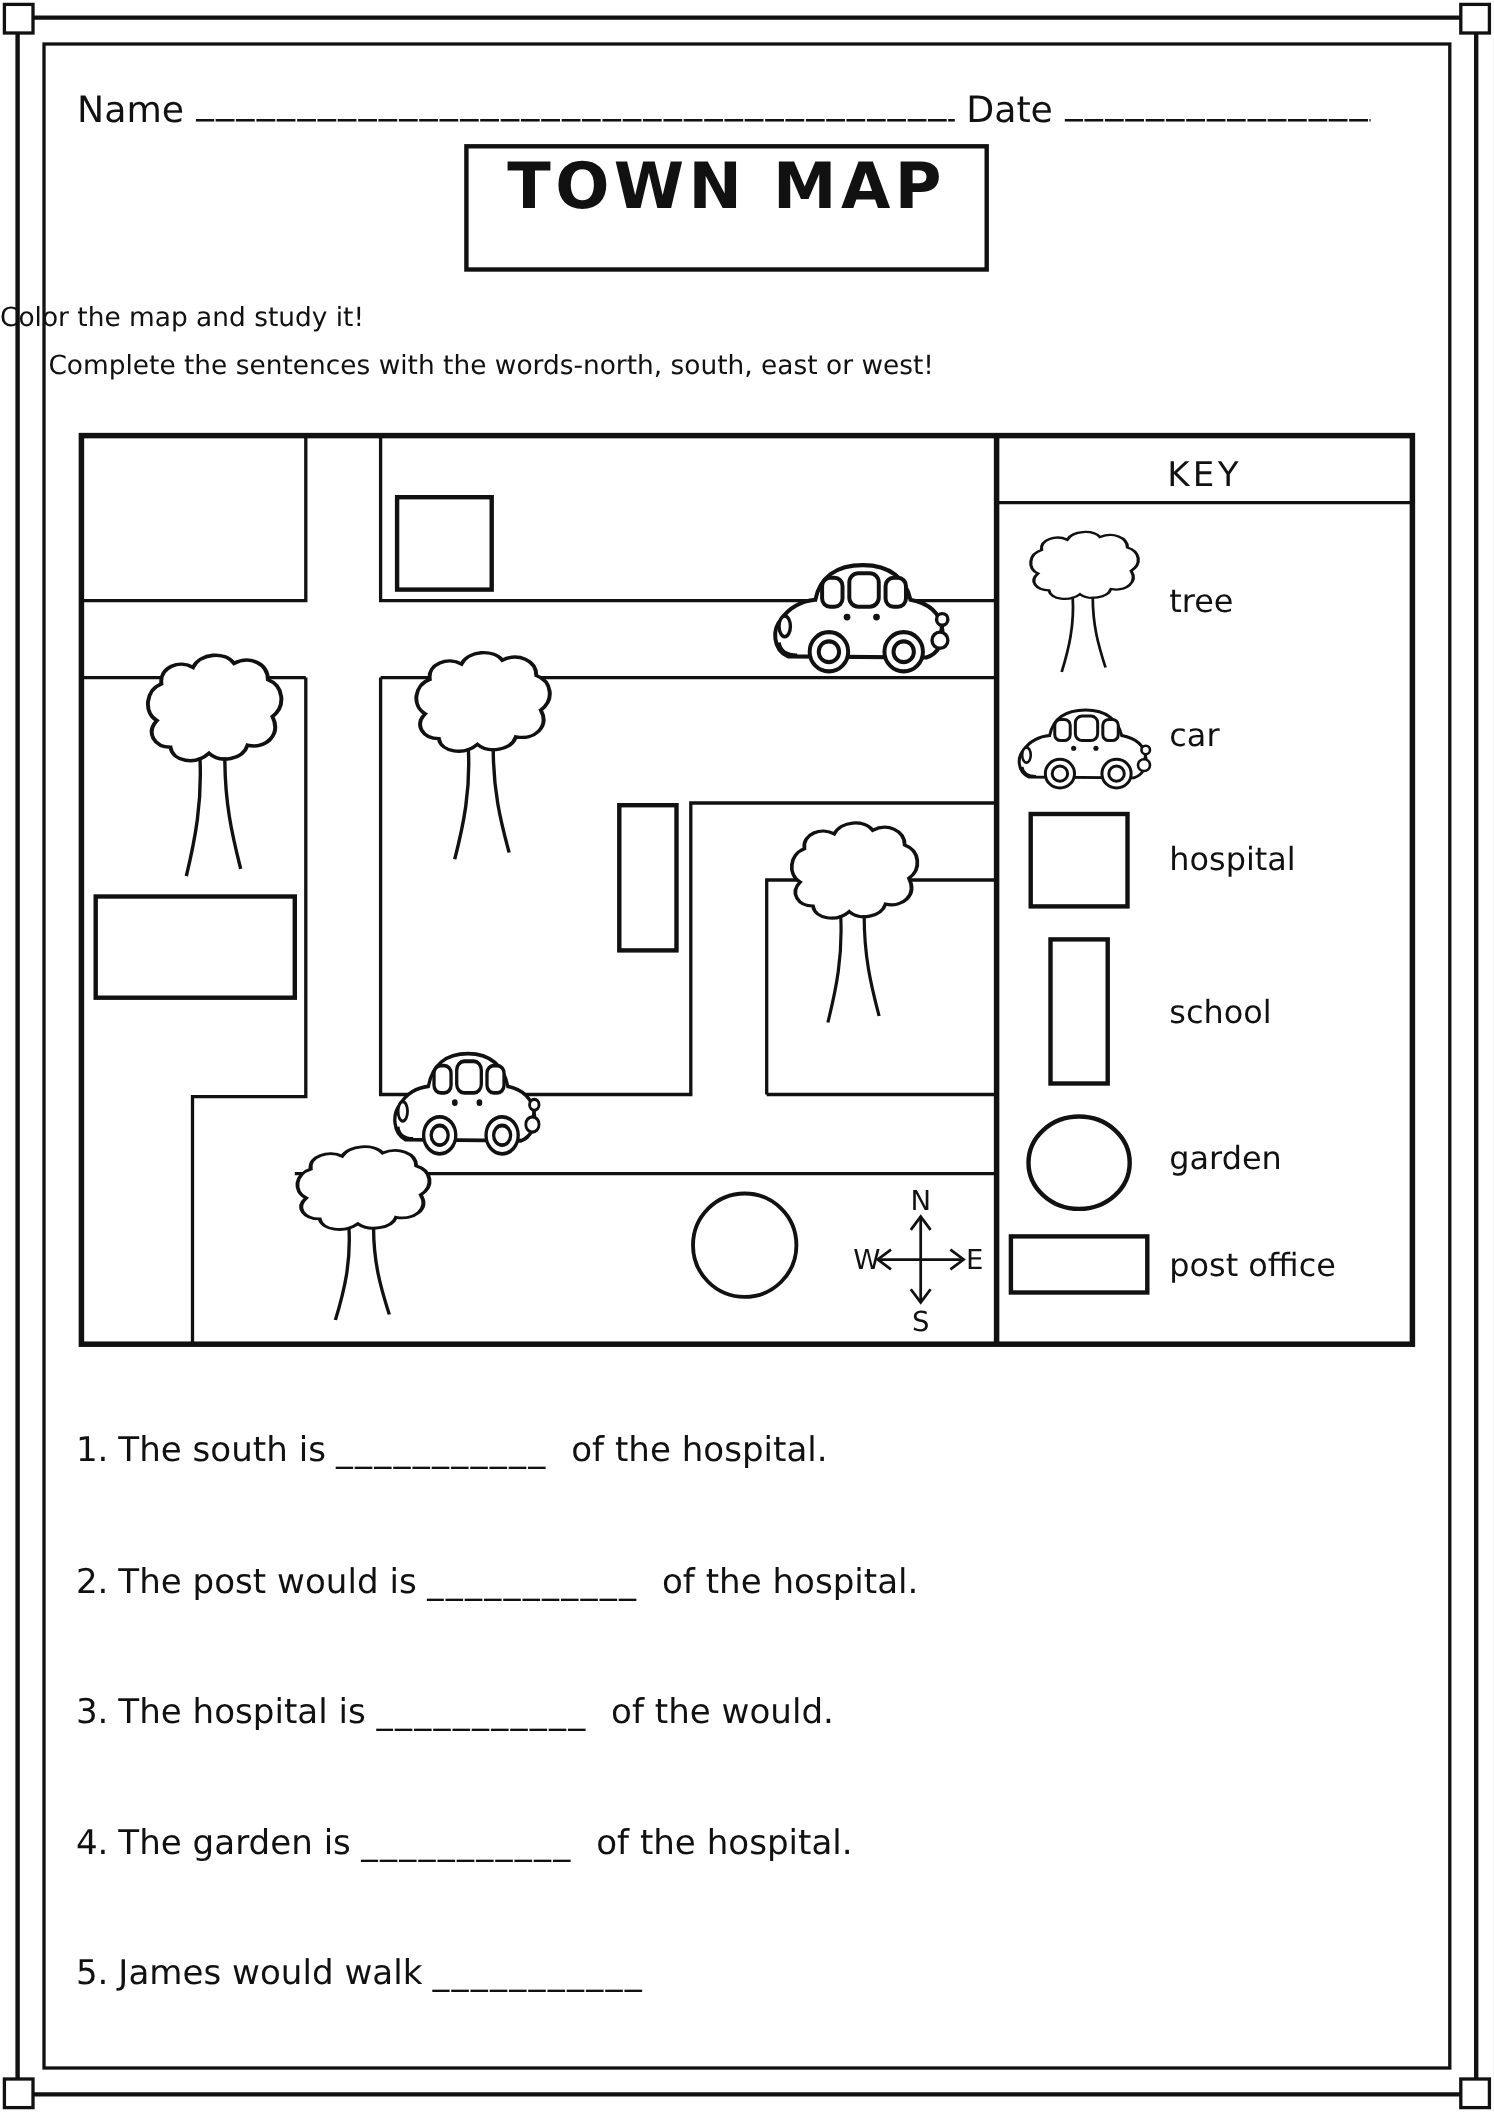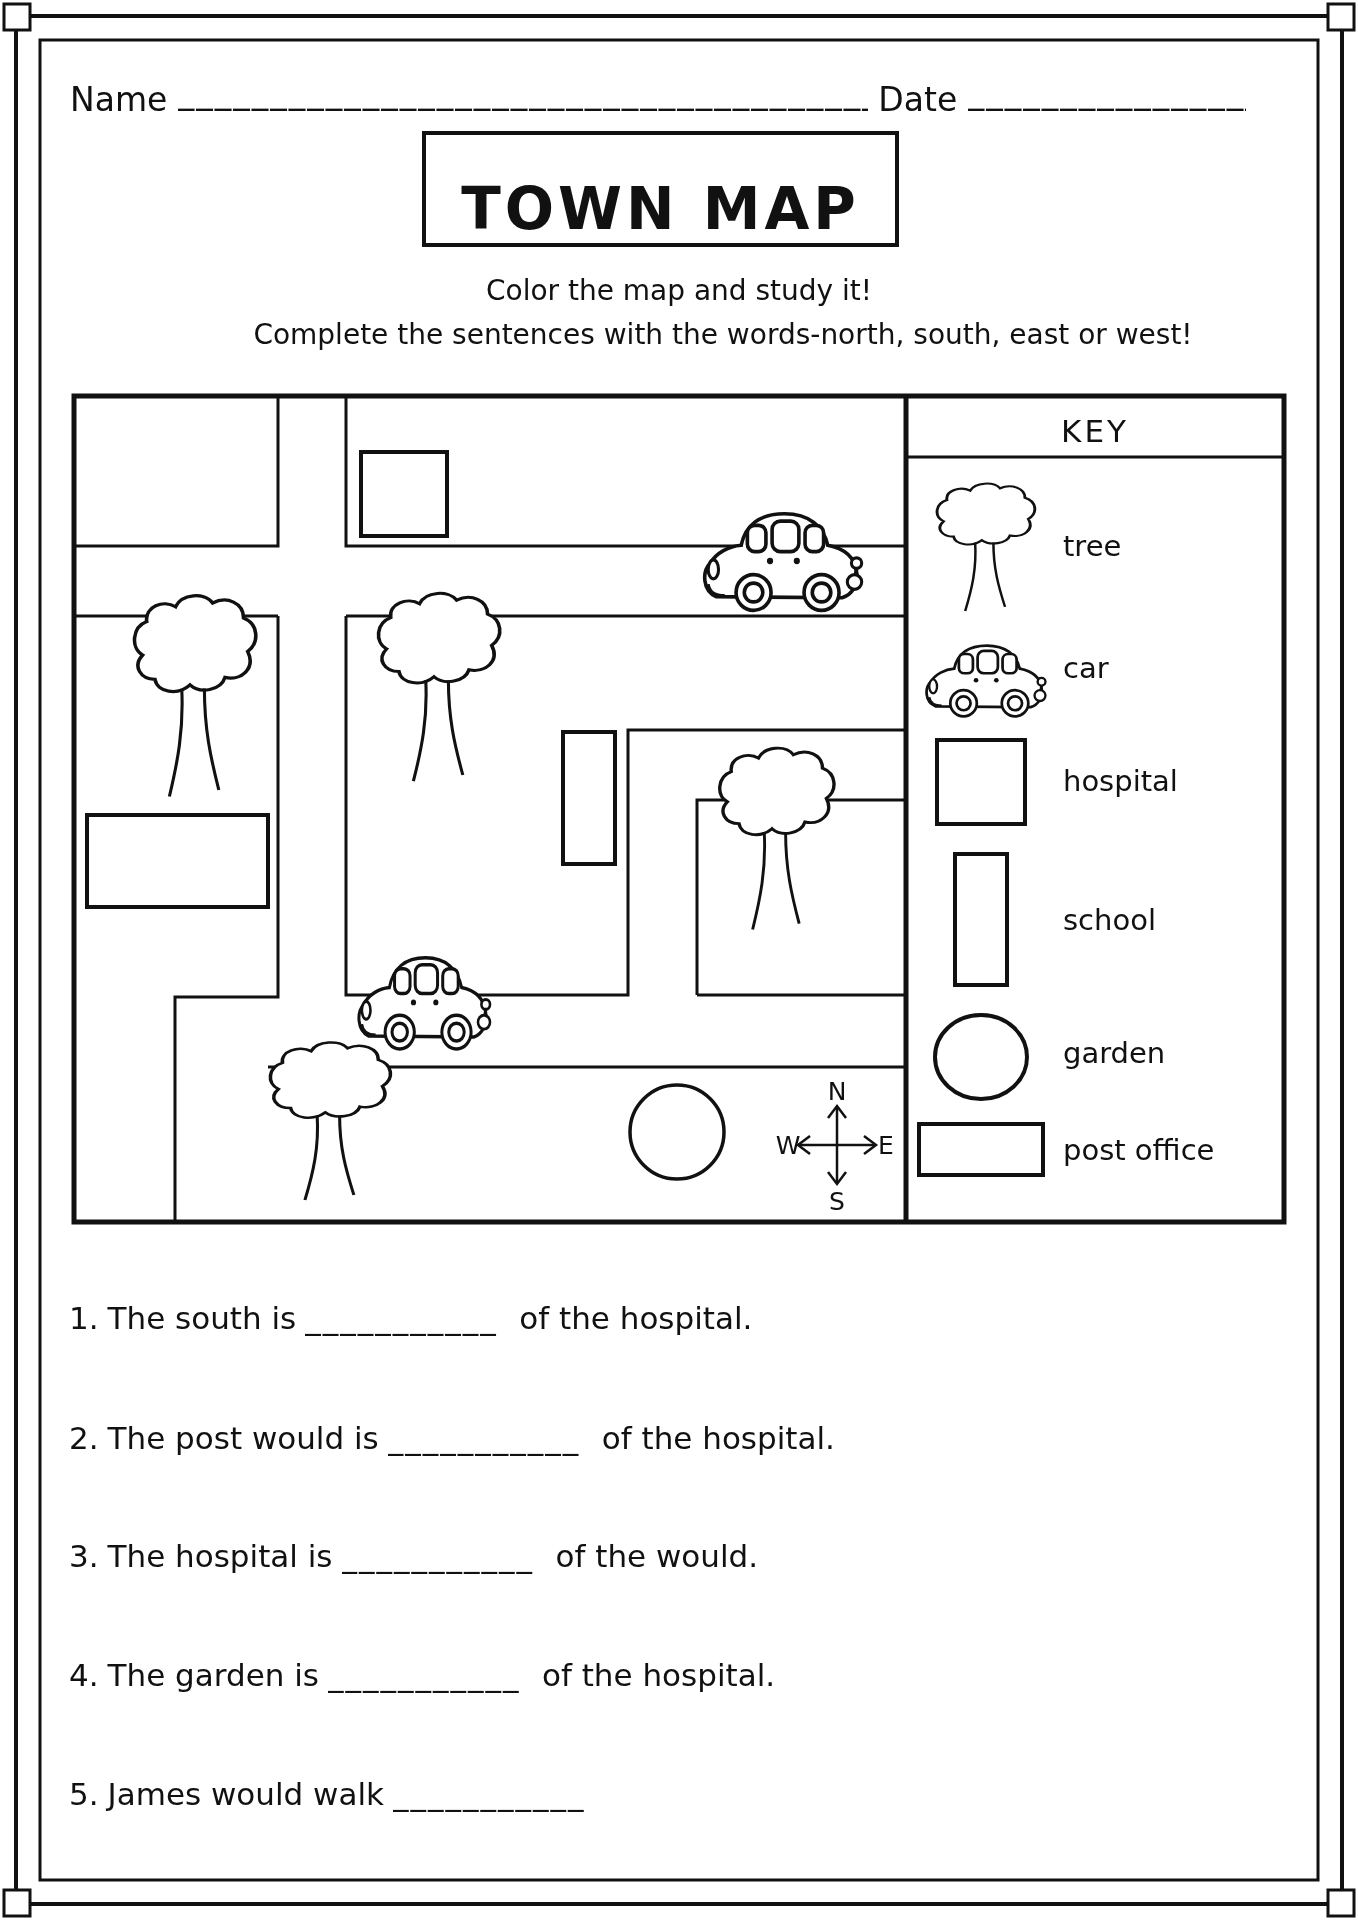--- a/index.html
+++ b/index.html
@@ -7,24 +7,24 @@
     position:relative;width:1358px;height:1920px;background:#ffffff;
     font-family:"DejaVu Sans",sans-serif;color:#111;overflow:hidden;
     margin:0 auto;
   }
   svg{position:absolute;left:0;top:0;}
   .abs{position:absolute;}
   .hline{white-space:nowrap;overflow:hidden;letter-spacing:2px;display:inline-block;}
   #name-row{top:72px;left:70px;width:1210px;font-size:33px;}
   #title-box{
     left:422px;top:131px;width:469px;height:108px;border:4px solid #111;
-    display:flex;align-items:flex-end;justify-content:center;
+    display:flex;align-items:flex-start;justify-content:center;
     font-size:58px;font-weight:bold;letter-spacing:4px;
   }
-  .instr{left:0;width:1358px;text-align:center;font-size:28px;}
+  .instr{left:0;width:1358px;font-size:24px;}
   #instr1{top:274px;}
   #instr2{top:318px;margin-left:44px;}
   .q{
     left:69px;font-size:31px;white-space:nowrap;
     display:flex;align-items:baseline;gap:9px;
   }
   .q .blank{width:205px;letter-spacing:2px;overflow:hidden;display:inline-block;white-space:nowrap;}
 </style>
 </head>
 <body>

